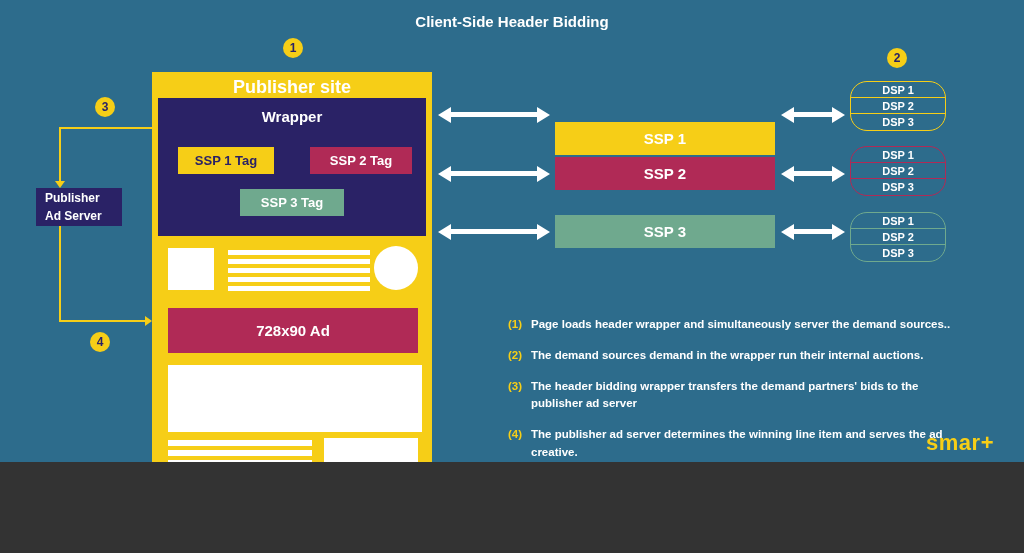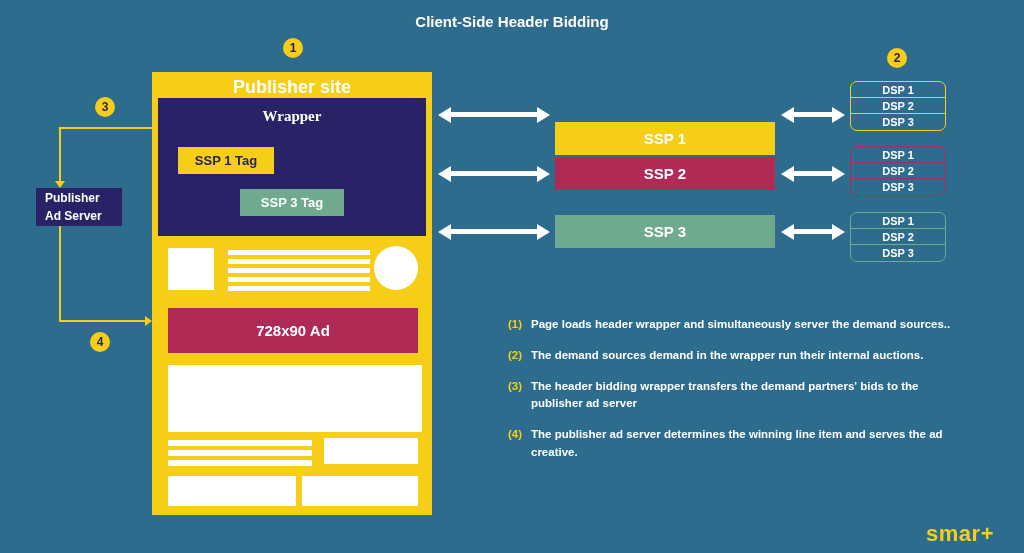--- a/index.html
+++ b/index.html
@@ -4,32 +4,32 @@
 <style>
   :root{
     --background:#2d6c8c;
     --yellow:#f6ce17;
     --navy:#2a2266;
     --crimson:#b02a56;
     --green:#6fa98e;
   }
   *{box-sizing:border-box;margin:0;padding:0;}
   body{font-family:"Liberation Sans",sans-serif;background:#333;}
-  .stage{position:relative;width:1024px;height:553px;background:var(--background);overflow:hidden;}
+  .stage{position:relative;width:1024px;height:462px;background:var(--background);overflow:hidden;}
 
   .title{position:absolute;top:13px;left:0;right:0;text-align:center;color:#fff;font-size:15px;font-weight:700;}
 
   .badge{position:absolute;width:20px;height:20px;border-radius:50%;background:var(--yellow);
          color:var(--navy);font-size:12px;font-weight:700;text-align:center;line-height:20px;}
 
   
   .pub-site{position:absolute;left:152px;top:72px;width:280px;height:443px;background:var(--yellow);}
   .pub-site-label{position:absolute;top:5px;left:0;right:0;text-align:center;color:#fff;font-size:18px;font-weight:700;}
   .wrapper-box{position:absolute;left:6px;top:26px;width:268px;height:138px;background:var(--navy);}
-  .wrapper-label{position:absolute;top:10px;left:0;right:0;text-align:center;color:#fff;font-size:15px;font-weight:700;font-family:Liberation Serif, serif;}
+  .wrapper-label{position:absolute;top:10px;left:0;right:0;text-align:center;color:#fff;font-size:15px;font-weight:700;}
   .tag{position:absolute;height:27px;line-height:27px;text-align:center;font-size:13px;font-weight:700;color:#fff;}
   .tag-1{left:20px;top:49px;width:96px;background:var(--yellow);color:var(--navy);}
   .tag-2{left:152px;top:49px;width:102px;background:var(--crimson);}
   .tag-3{left:82px;top:91px;width:104px;background:var(--green);}
   .ph{position:absolute;background:#fff;}
   .ph-circle{border-radius:50%;}
   .ad-banner{position:absolute;left:16px;top:236px;width:250px;height:45px;background:var(--crimson);
              color:#fff;font-size:15px;font-weight:700;text-align:center;line-height:45px;}
 
   
@@ -52,21 +52,21 @@
   .ssp-3{top:215px;background:var(--green);}
 
   
   .darrow{position:absolute;height:5px;background:#fff;}
   .darrow::before,.darrow::after{content:"";position:absolute;top:-5.5px;width:0;height:0;
         border-top:8px solid transparent;border-bottom:8px solid transparent;}
   .darrow::before{left:-13px;border-right:13px solid #fff;}
   .darrow::after{right:-13px;border-left:13px solid #fff;}
 
   
-  .dsp-group{position:absolute;left:850px;width:96px;border-radius:7px;overflow:hidden;border:1.5px solid;}
+  .dsp-group{position:absolute;left:850px;width:96px;border-radius:17px;overflow:hidden;border:1.5px solid;}
   .dsp-row{height:16px;line-height:16px;text-align:center;color:#fff;font-size:11px;font-weight:700;border-bottom:1.5px solid;}
   .dsp-row:last-child{border-bottom:none;}
   .dsp-yellow{border-color:var(--yellow);}  .dsp-yellow .dsp-row{border-color:var(--yellow);}
   .dsp-crimson{border-color:var(--crimson);} .dsp-crimson .dsp-row{border-color:var(--crimson);}
   .dsp-green{border-color:var(--green);}   .dsp-green .dsp-row{border-color:var(--green);}
 
   
   .notes{position:absolute;left:500px;top:316px;width:452px;display:flex;flex-direction:column;gap:13px;}
   .note{display:flex;gap:9px;color:#fff;font-size:11.5px;font-weight:700;line-height:1.55;}
   .note-num{color:var(--yellow);flex:0 0 22px;text-align:right;}
@@ -84,20 +84,21 @@
   <div class="badge" style="left:887px;top:48px">2</div>
   <div class="badge" style="left:95px;top:97px">3</div>
   <div class="badge" style="left:90px;top:332px">4</div>
 
   <div class="pub-site">
     <div class="pub-site-label">Publisher site</div>
 
     <div class="wrapper-box">
       <div class="wrapper-label">Wrapper</div>
       <div class="tag tag-1">SSP 1 Tag</div>
+      <div class="tag tag-2">SSP 2 Tag</div>
       <div class="tag tag-3">SSP 3 Tag</div>
     </div>
 
     <div class="ph" style="left:16px;top:176px;width:46px;height:42px"></div>
     <div class="ph" style="left:76px;top:178px;width:142px;height:5px"></div>
     <div class="ph" style="left:76px;top:187px;width:142px;height:5px"></div>
     <div class="ph" style="left:76px;top:196px;width:142px;height:5px"></div>
     <div class="ph" style="left:76px;top:205px;width:142px;height:5px"></div>
     <div class="ph" style="left:76px;top:214px;width:142px;height:5px"></div>
     <div class="ph ph-circle" style="left:222px;top:174px;width:44px;height:44px"></div>

